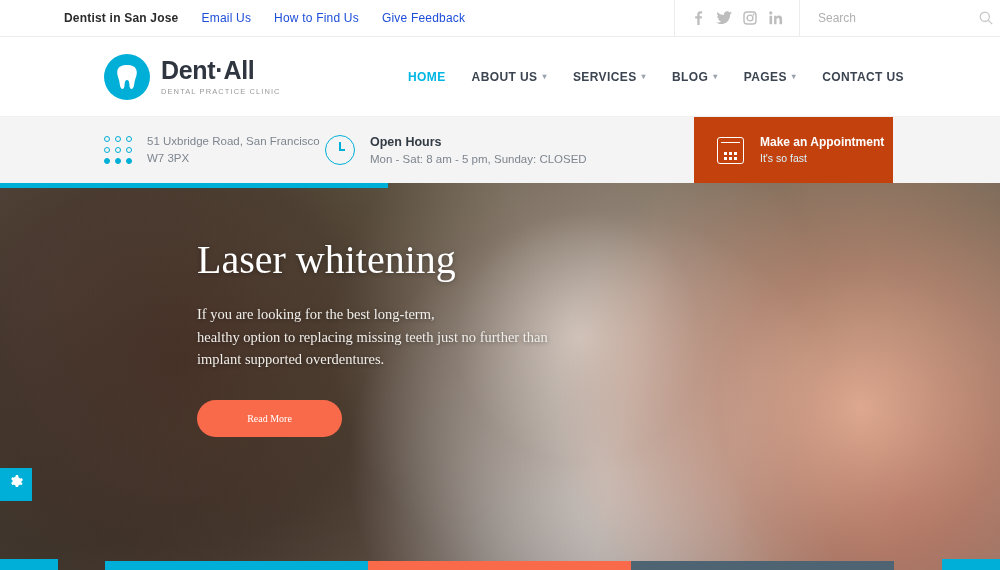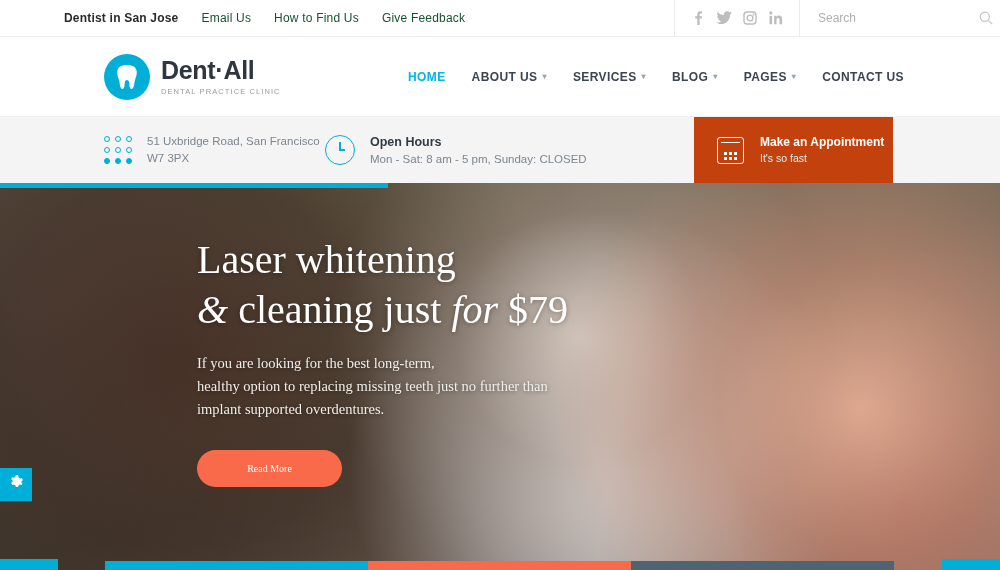--- a/index.html
+++ b/index.html
@@ -21,21 +21,21 @@
   }
   .topbar-left {
     display:flex;
     align-items:center;
     padding-left:64px;
     gap:23px;
     flex:1;
   }
   .top-link {
     font-size:12px;
-    color:#14532d;
+    color:#1d4ed8;
     letter-spacing:.2px;
     cursor:pointer;
     white-space:nowrap;
   }
   .top-link.strong { color:#2b2b2b; font-weight:bold; }
 
   .topbar-social {
     display:flex;
     align-items:center;
     gap:0px;
@@ -430,21 +430,20 @@
 </div>
 
 <div class="hero">
   <div class="hero-photo"></div>
   <div class="hero-shade"></div>
   <div class="hero-progress"></div>
 
   <div class="hero-content">
     <div class="hero-h1">
       <div>Laser whitening</div>
-      <div><span class="it">&amp;</span><span> cleaning just </span><span class="it">for</span><span> $79</span></div>
     </div>
     <div class="hero-p">
       <div>If you are looking for the best long-term,</div>
       <div>healthy option to replacing missing teeth just no further than</div>
       <div>implant supported overdentures.</div>
     </div>
     <button class="readmore">Read More</button>
   </div>
 
   <div class="gear-btn">

